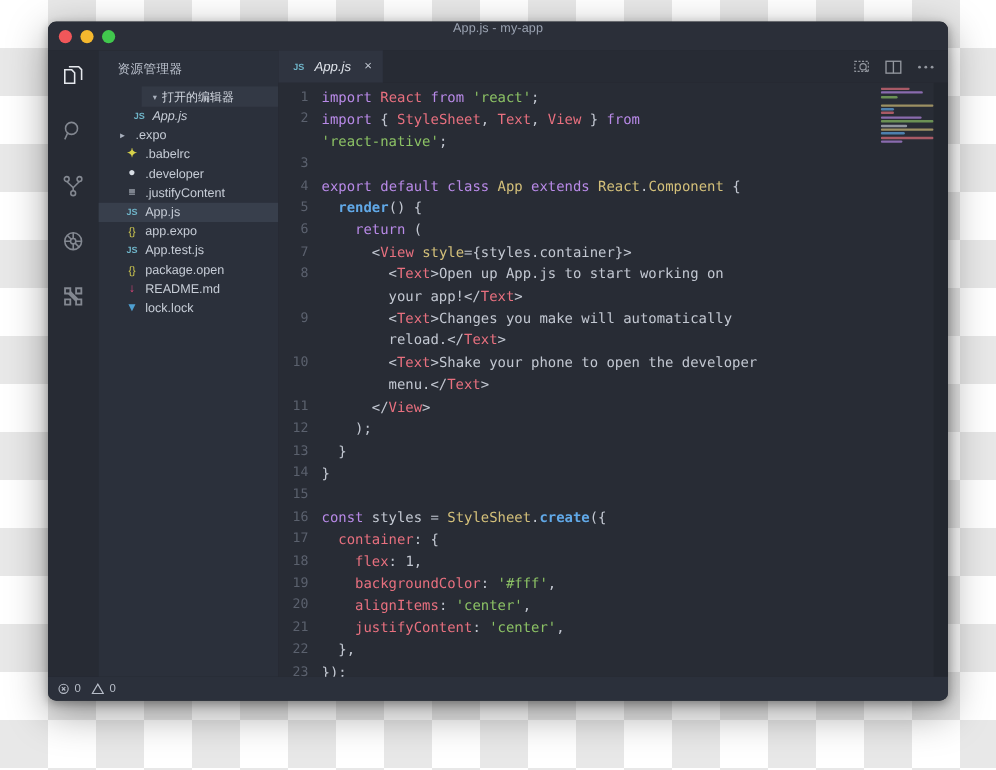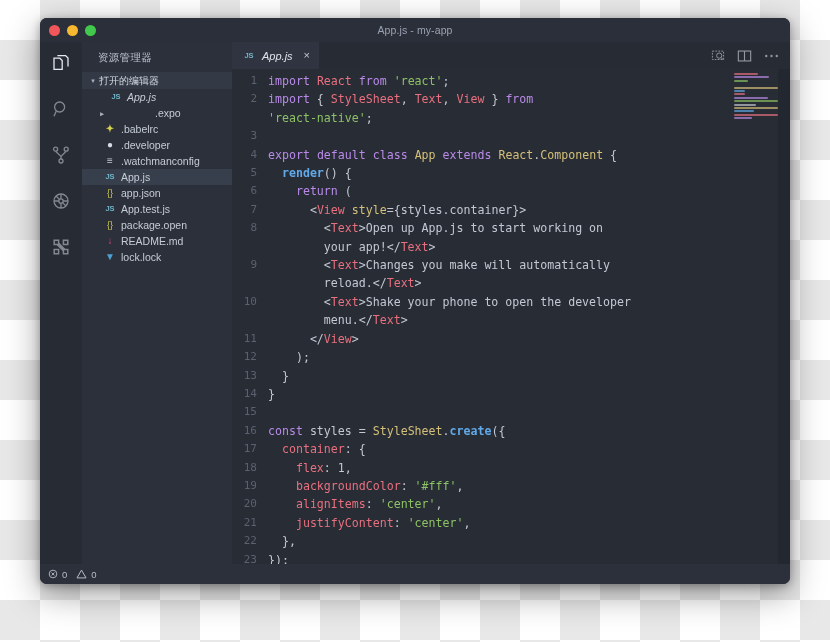--- a/index.html
+++ b/index.html
@@ -36,21 +36,20 @@
     flex-direction: column;
   }
 
   
   .titlebar {
     height: 24px;
     background: #2b2f39;
     flex: 0 0 24px;
     position: relative;
     display: flex;
-    align-items: center;
   }
   .traffic {
     position: absolute;
     left: 9px;
     top: 0;
     height: 24px;
     display: flex;
     align-items: center;
     gap: 7px;
   }
@@ -108,40 +107,40 @@
   }
   .sb-section {
     display: flex;
     align-items: center;
     height: 17px;
     padding-left: 6px;
     font-size: 10px;
     color: #d3d8e1;
     background: #31furthermore;
   }
-  .sb-section { background: #333945; }
+  .sb-section { background: #333945; margin-left: 36px; }
   .sb-caret {
     width: 10px;
     font-size: 7px;
     color: #a9b0bd;
     display: inline-block;
     text-align: center;
     margin-right: 1px;
   }
   .sb-row {
     display: flex;
     align-items: center;
     height: 16px;
     font-size: 10.5px;
     color: #c6ccd6;
     white-space: nowrap;
   }
   .sb-row.indent-open { padding-left: 28px; }
   .sb-row.indent-file { padding-left: 22px; }
-  .sb-row.indent-folder { padding-left: 14px; gap: 42px; }
+  .sb-row.indent-folder { padding-left: 14px; }
   .sb-row.selected { background: #383f4c; }
   .sb-row .fname { margin-left: 5px; }
   .sb-row .fname.italic { font-style: italic; }
 
   .fi {
     width: 12px;
     text-align: center;
     font-size: 8px;
     font-weight: bold;
     flex: 0 0 12px;
@@ -368,29 +367,29 @@
           <div class="sb-row indent-file">
             <span class="fi bab">✦</span>
             <span class="fname">.babelrc</span>
           </div>
           <div class="sb-row indent-file">
             <span class="fi git">●</span>
             <span class="fname">.developer</span>
           </div>
           <div class="sb-row indent-file">
             <span class="fi cfg">≡</span>
-            <span class="fname">.watchmanconfig</span>
+            <span class="fname">.justifyContent</span>
           </div>
           <div class="sb-row indent-file selected">
             <span class="fi js">JS</span>
             <span class="fname">App.js</span>
           </div>
           <div class="sb-row indent-file">
             <span class="fi json">{}</span>
-            <span class="fname">app.json</span>
+            <span class="fname">app.expo</span>
           </div>
           <div class="sb-row indent-file">
             <span class="fi js">JS</span>
             <span class="fname">App.test.js</span>
           </div>
           <div class="sb-row indent-file">
             <span class="fi json">{}</span>
             <span class="fname">package.open</span>
           </div>
           <div class="sb-row indent-file">

